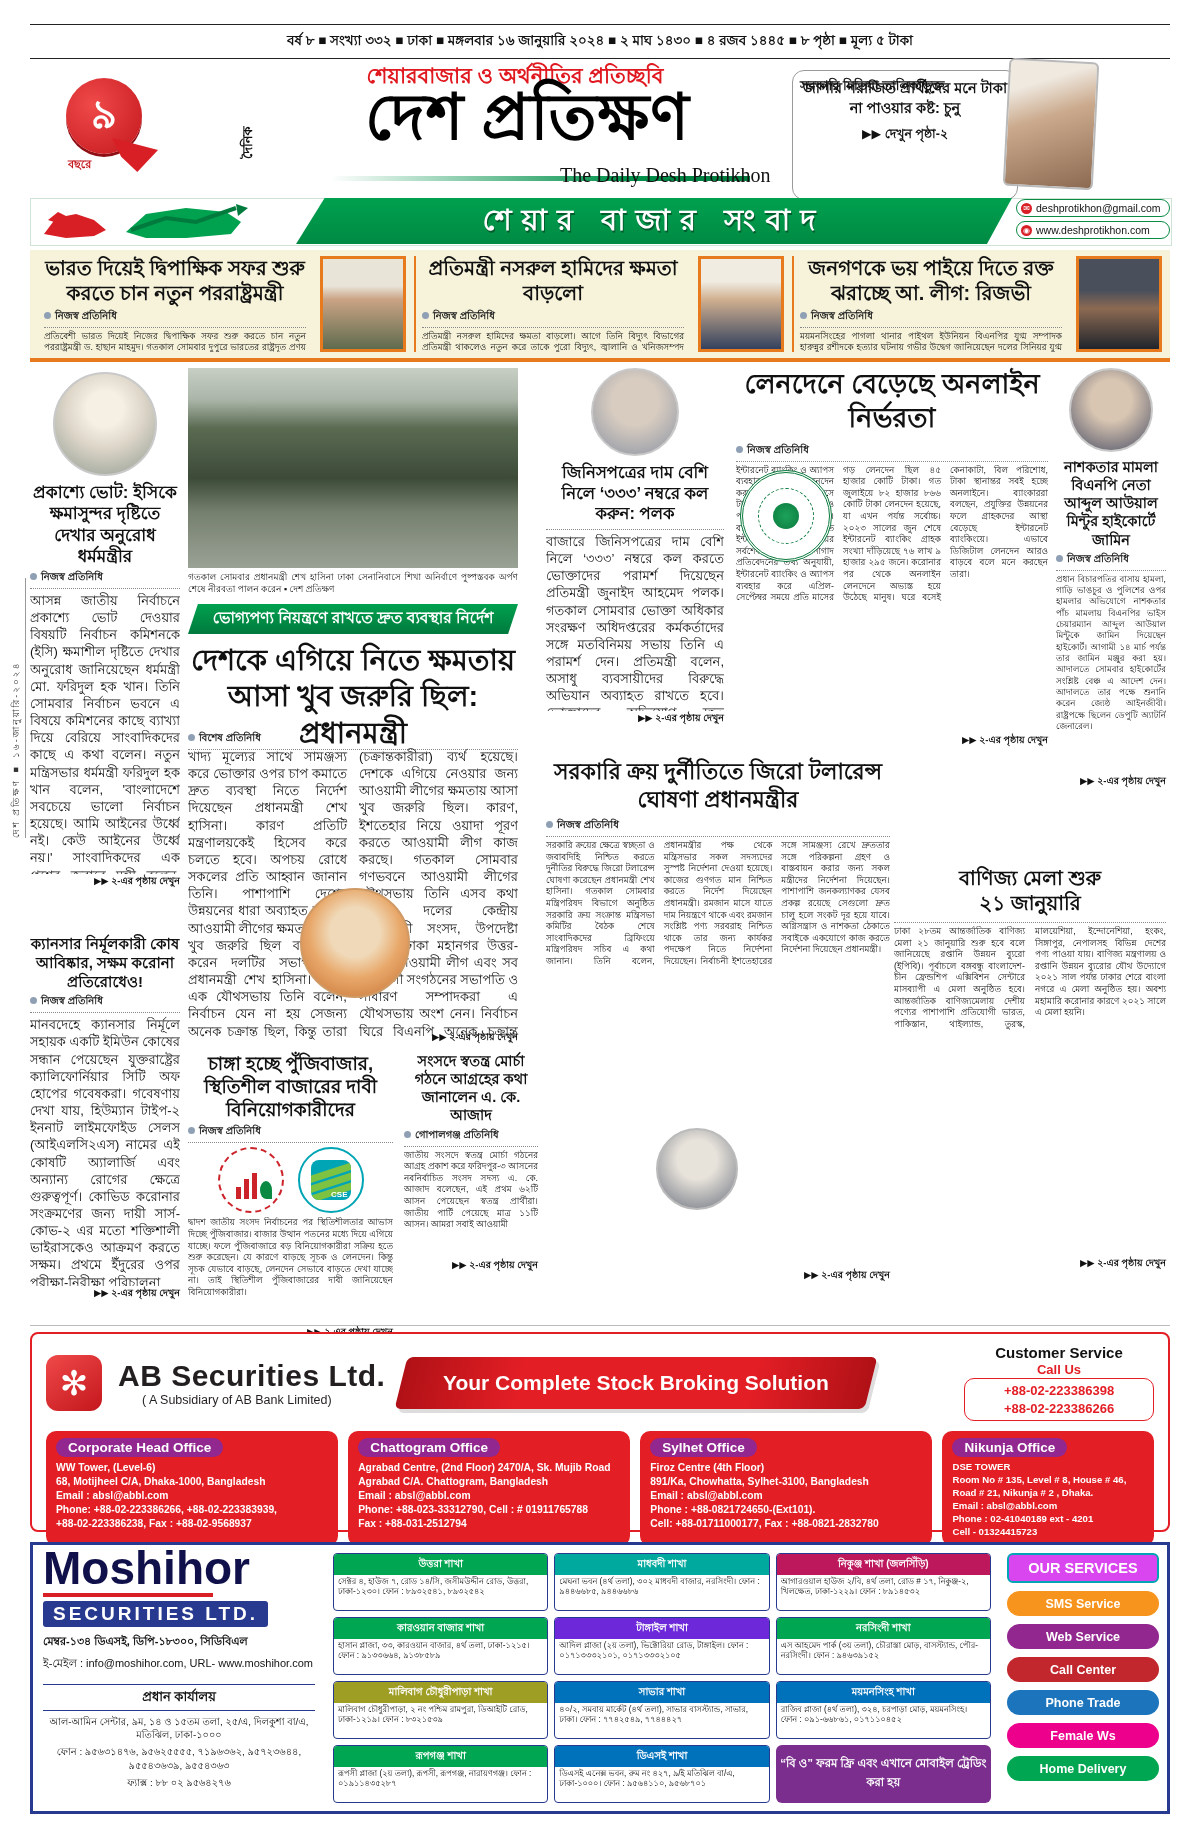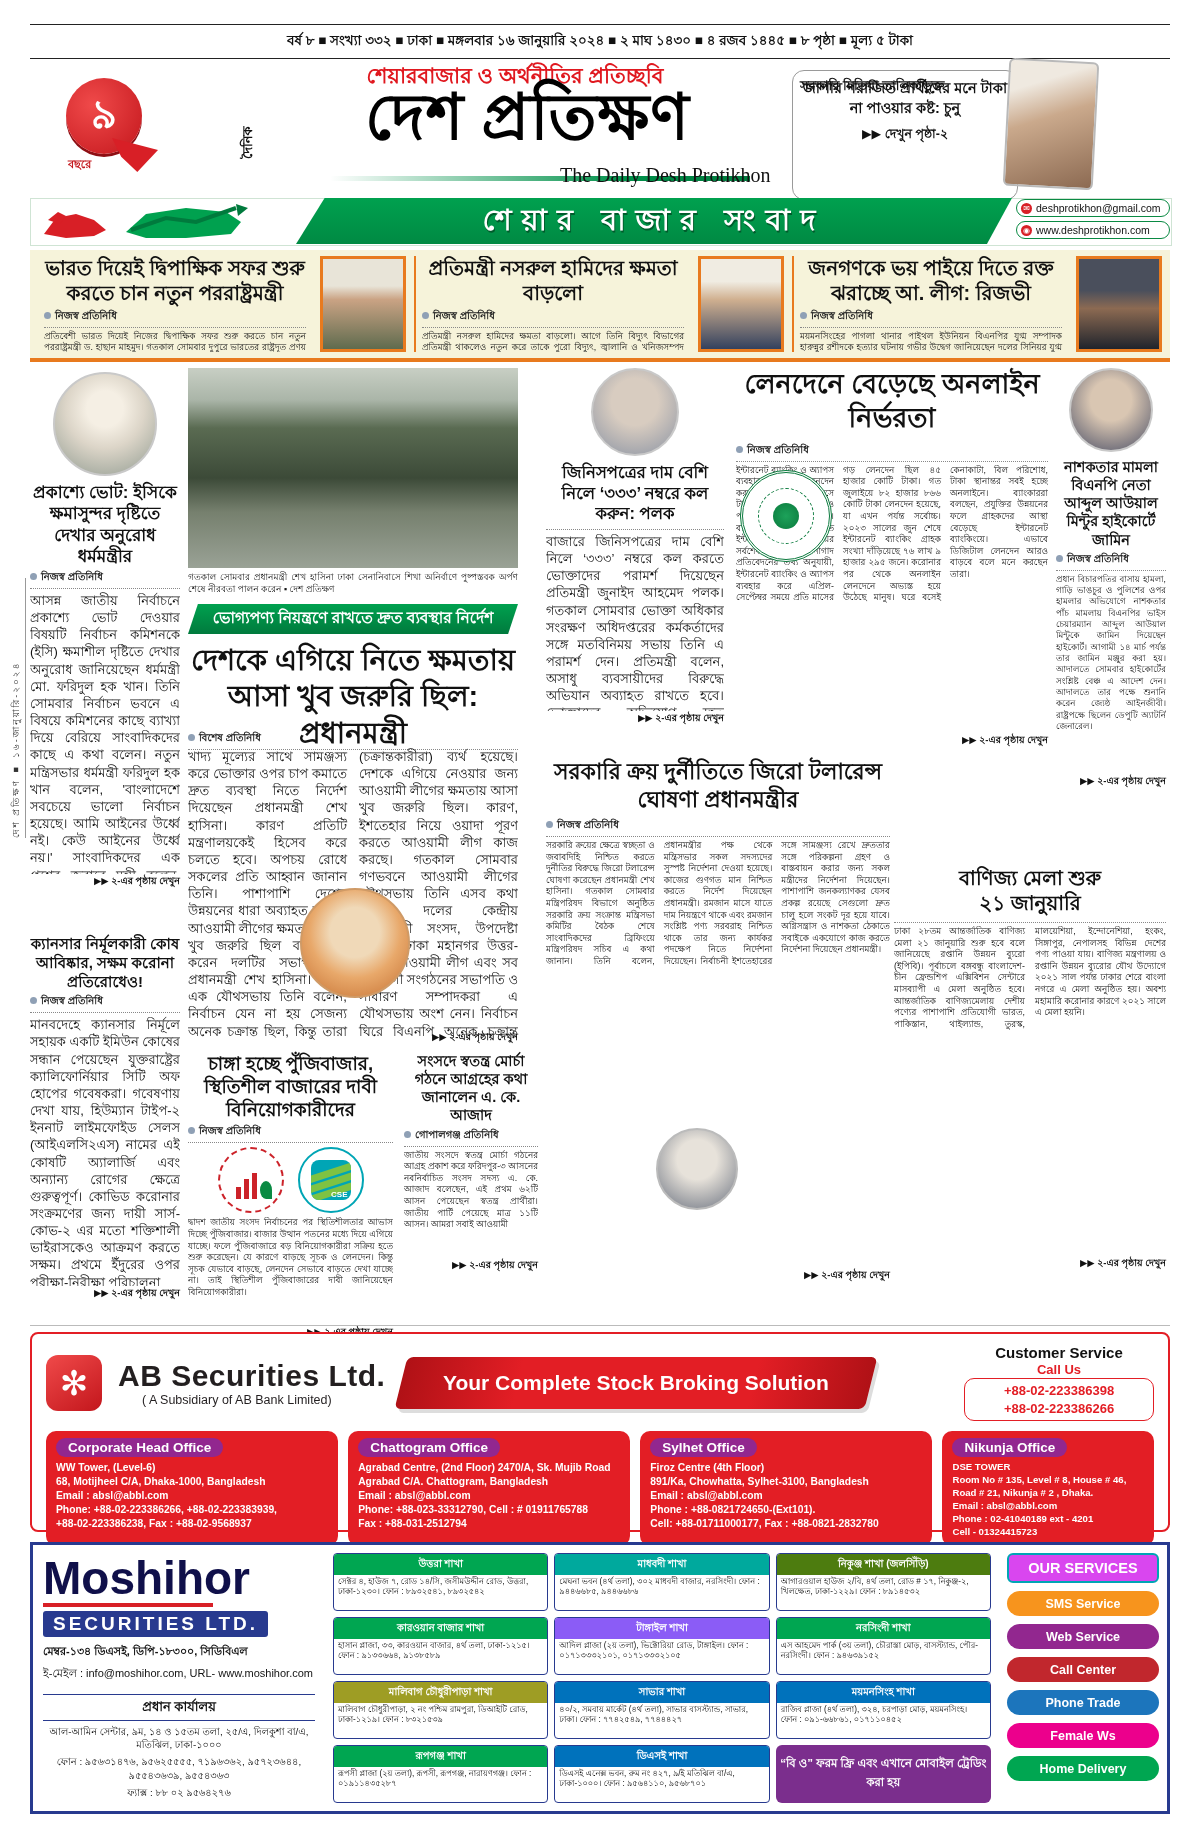--- a/index.html
+++ b/index.html
@@ -100,21 +100,21 @@
   .ab-cs{margin-left:auto;text-align:center;width:190px;}
   .ab-cs .t1{font-size:15px;font-weight:bold;}
   .ab-cs .t2{color:#e31e25;font-size:13px;font-weight:bold;margin:1px 0;}
   .ab-phones{border:1.5px solid #e31e25;border-radius:10px;padding:3px 6px;color:#e31e25;font-weight:bold;font-size:13px;line-height:1.35;}
   .ab-cards{display:flex;gap:10px;padding:6px 14px;}
   .ab-card{background:#e31e25;border-radius:10px;padding:7px 10px;color:#fff;min-height:92px;}
   .ab-pill{display:inline-block;background:#92278f;border-radius:12px;padding:2px 12px;font-size:13.5px;font-weight:bold;margin-bottom:4px;}
   .ab-line{font-size:10.3px;font-weight:bold;line-height:1.35;}
   
   .mo{left:30px;top:1542px;width:1140px;height:272px;border:3px solid #283a8f;box-sizing:border-box;background:#fff;display:flex;}
-  .mo-left{width:292px;padding:10px 10px 6px;box-sizing:border-box;}
+  .mo-left{width:292px;padding:0 10px 6px;box-sizing:border-box;}
   .mo-brand{font-size:46px;font-weight:900;color:#10104a;line-height:1;}
   .mo-underline{width:170px;height:4px;background:#d81f26;margin:2px 0 4px;}
   .mo-sec{display:inline-block;background:#283a8f;color:#fff;font-weight:bold;font-size:19px;letter-spacing:3px;padding:2px 10px;border-radius:3px;}
   .mo-member{font-size:11px;font-weight:bold;margin-top:6px;}
   .mo-mail{font-size:11px;margin-top:3px;}
   .mo-ho-t{margin-top:10px;border-top:1.5px solid #283a8f;border-bottom:1.5px solid #283a8f;
            text-align:center;font-weight:900;font-size:13px;padding:2px 0;}
   .mo-ho{font-size:9.8px;text-align:center;line-height:1.35;margin-top:4px;}
   .mo-grid{flex:1;display:grid;grid-template-columns:repeat(3,1fr);grid-auto-rows:1fr;gap:6px;padding:8px;}
   .mo-cell{border:1px solid #283a8f;border-radius:4px;overflow:hidden;display:flex;flex-direction:column;}
@@ -389,29 +389,29 @@
     <div class="mo-grid">
       <div class="mo-cell">
         <div class="h" style="background-color: rgb(0, 166, 81);">উত্তরা শাখা</div>
         <div class="b">সেক্টর ৪, হাউজ ৭, রোড ১৪/সি, জসীমউদ্দীন রোড, উত্তরা, ঢাকা-১২৩০। ফোন : ৮৯৩২৫৪১, ৮৯৩২৫৪২</div>
       </div>
       <div class="mo-cell">
         <div class="h" style="background-color: rgb(0, 169, 157);">মাধবদী শাখা</div>
         <div class="b">মেঘনা ভবন (৪র্থ তলা), ৩০২ মাধবদী বাজার, নরসিংদী। ফোন : ৯৪৪৬৬৮৫, ৯৪৪৬৬৮৬</div>
       </div>
       <div class="mo-cell">
-        <div class="h" style="background-color: #4d7c0f;">নিকুঞ্জ শাখা (জলসিঁড়ি)</div>
+        <div class="h" style="background-color: #be185d;">নিকুঞ্জ শাখা (জলসিঁড়ি)</div>
         <div class="b">আগারওয়াল হাউজ ২/বি, ৪র্থ তলা, রোড # ১৭, নিকুঞ্জ-২, খিলক্ষেত, ঢাকা-১২২৯। ফোন : ৮৯১৪৫৩২</div>
       </div>
       <div class="mo-cell">
         <div class="h" style="background-color: rgb(0, 166, 81);">কারওয়ান বাজার শাখা</div>
         <div class="b">হাসান প্লাজা, ৩৩, কারওয়ান বাজার, ৪র্থ তলা, ঢাকা-১২১৫। ফোন : ৯১৩৩৬৬৪, ৯১৩৮৫৮৯</div>
       </div>
       <div class="mo-cell">
-        <div class="h" style="background-color: #8b5cf6;">টাঙ্গাইল শাখা</div>
+        <div class="h" style="background-color: #6d28d9;">টাঙ্গাইল শাখা</div>
         <div class="b">আদিল প্লাজা (২য় তলা), ভিক্টোরিয়া রোড, টাঙ্গাইল। ফোন : ০১৭১৩৩৩২১০১, ০১৭১৩৩৩২১০৫</div>
       </div>
       <div class="mo-cell">
         <div class="h" style="background-color: rgb(0, 166, 81);">নরসিংদী শাখা</div>
         <div class="b">এস আহমেদ পার্ক (৩য় তলা), চৌরাস্তা মোড়, বাসস্ট্যান্ড, পৌর- নরসিংদী। ফোন : ৯৪৬৩৯১৫২</div>
       </div>
       <div class="mo-cell">
         <div class="h" style="background-color: rgb(158, 157, 36);">মালিবাগ চৌধুরীপাড়া শাখা</div>
         <div class="b">মালিবাগ চৌধুরীপাড়া, ২ নং পশ্চিম রামপুরা, ডিআইটি রোড, ঢাকা-১২১৯। ফোন : ৮৩২১৫৩৯</div>
       </div>

